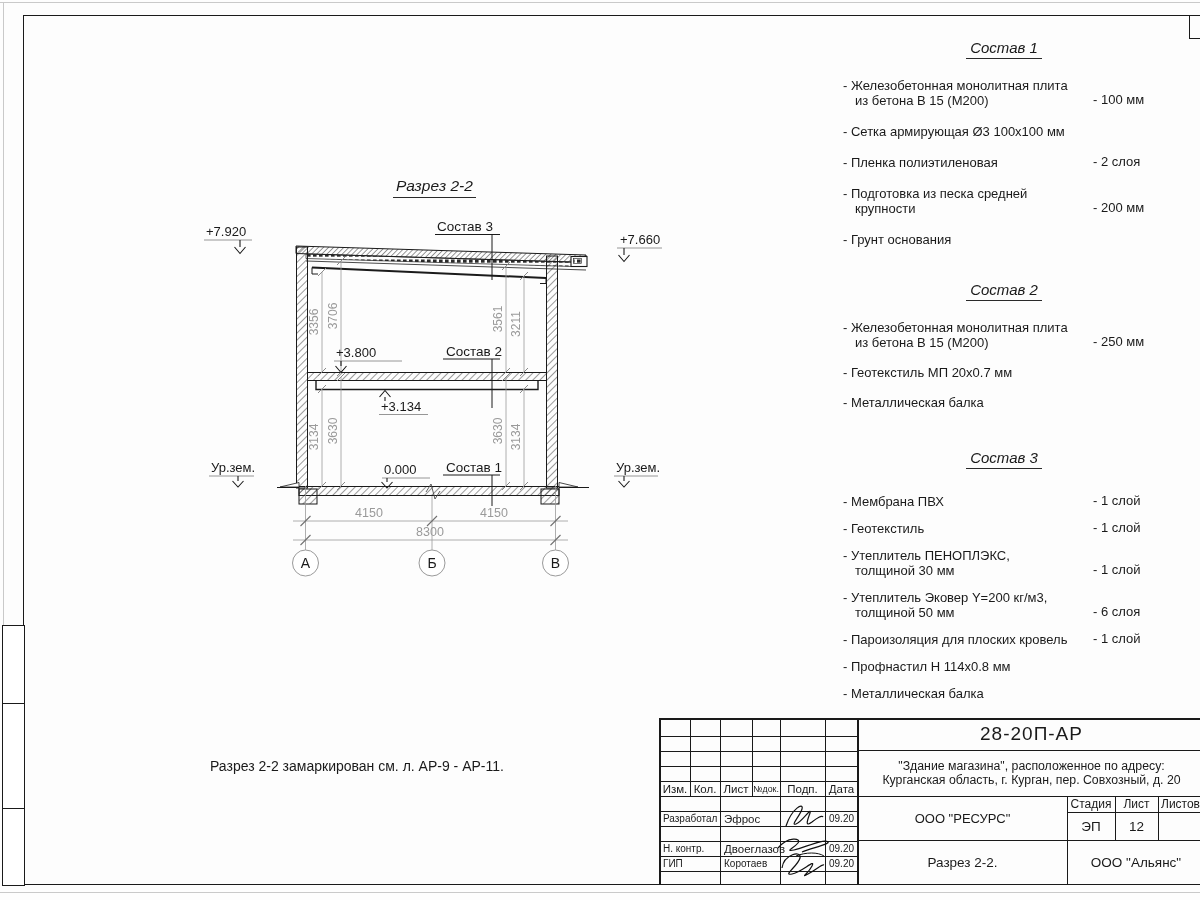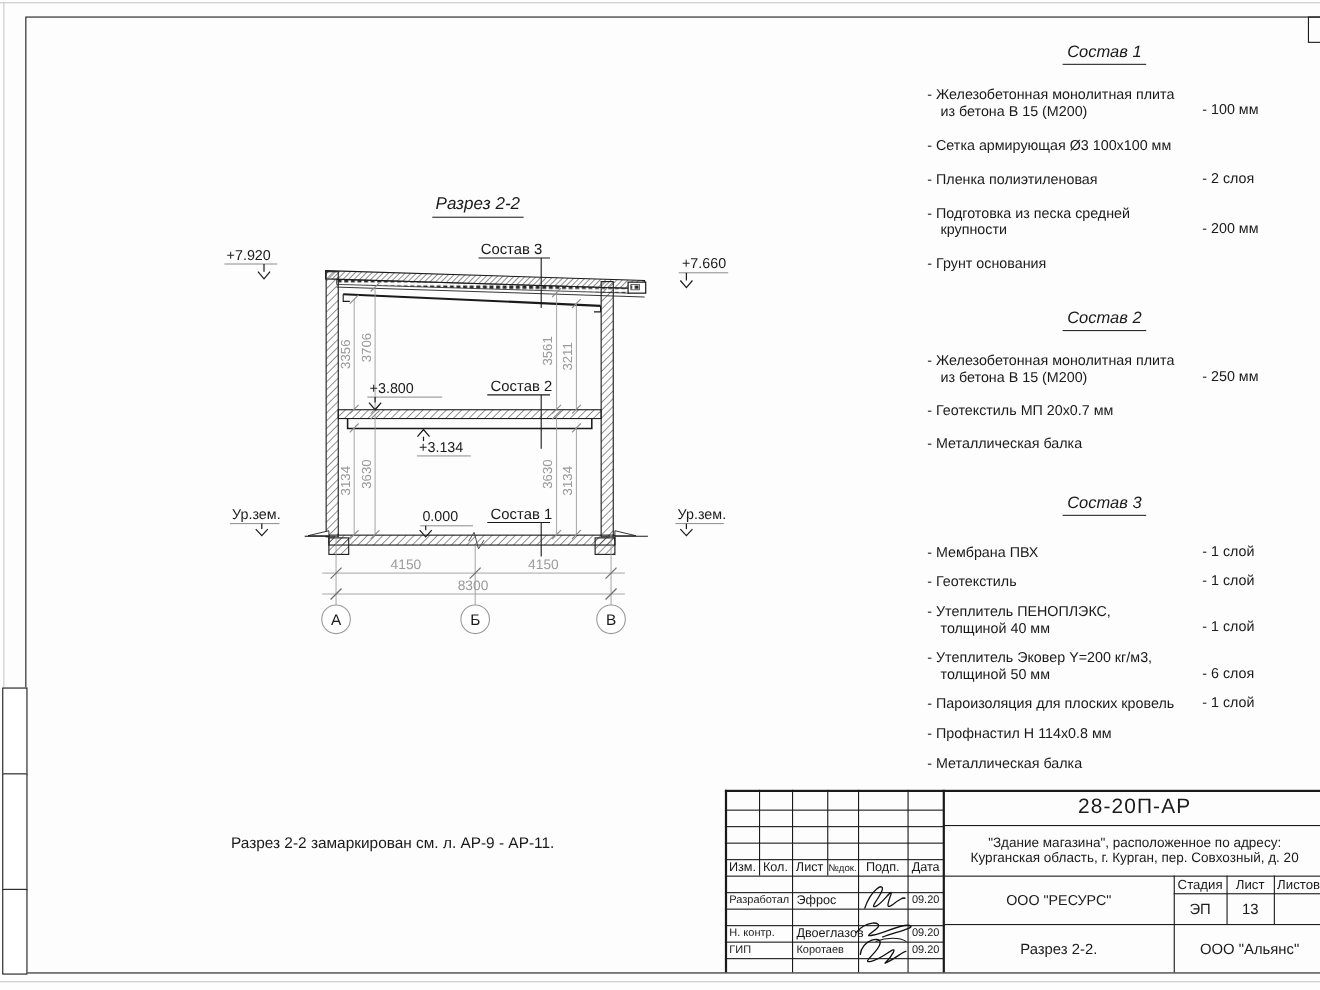--- a/index.html
+++ b/index.html
@@ -286,21 +286,21 @@
     <div class="comp-item">
         <div class="comp-name">- Мембрана ПВХ</div>
         <div class="comp-val">- 1 слой</div>
       </div>
     <div class="comp-item">
         <div class="comp-name">- Геотекстиль</div>
         <div class="comp-val">- 1 слой</div>
       </div>
     <div class="comp-item">
         <div class="comp-name">- Утеплитель ПЕНОПЛЭКС,
-толщиной 40 мм</div>
+толщиной 30 мм</div>
         <div class="comp-val">- 1 слой</div>
       </div>
     <div class="comp-item">
         <div class="comp-name">- Утеплитель Эковер Y=200 кг/м3,
 толщиной 50 мм</div>
         <div class="comp-val">- 6 слоя</div>
       </div>
     <div class="comp-item">
         <div class="comp-name">- Пароизоляция для плоских кровель</div>
         <div class="comp-val">- 1 слой</div>
@@ -375,15 +375,15 @@
   <div class="tb-text addr" style="left:858px;top:750px;width:347px;height:46px;flex-direction:column;">
     <div>"Здание магазина", расположенное по адресу:</div>
     <div>Курганская область, г. Курган, пер. Совхозный, д. 20</div>
   </div>
   <div class="tb-text" style="left:858px;top:796px;width:209px;height:44px;font-size:13px;">ООО "РЕСУРС"</div>
   <div class="tb-text" style="left:858px;top:840px;width:209px;height:44px;font-size:13.5px;">Разрез 2-2.</div>
   <div class="tb-text" style="left:1067px;top:796px;width:48px;height:16px;font-size:12px;">Стадия</div>
   <div class="tb-text" style="left:1115px;top:796px;width:43px;height:16px;font-size:12px;">Лист</div>
   <div class="tb-text" style="left:1158px;top:796px;width:47px;height:16px;font-size:12px;justify-content:flex-start;padding-left:3px;">Листов</div>
   <div class="tb-text" style="left:1067px;top:812px;width:48px;height:28px;font-size:13.5px;text-align:center;">ЭП</div>
-  <div class="tb-text" style="left:1115px;top:812px;width:43px;height:28px;font-size:13.5px;">13</div>
+  <div class="tb-text" style="left:1115px;top:812px;width:43px;height:28px;font-size:13.5px;">12</div>
   <div class="tb-text" style="left:1067px;top:840px;width:138px;height:44px;font-size:13.5px;">ООО "Альянс"</div>
 </div>
 
 </body></html>

